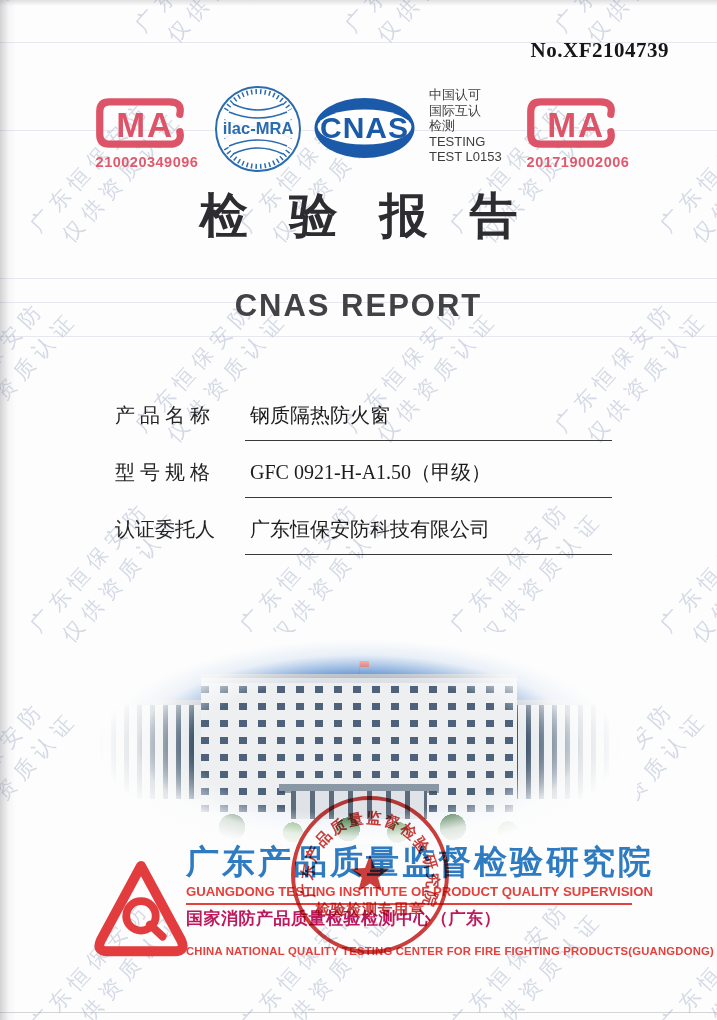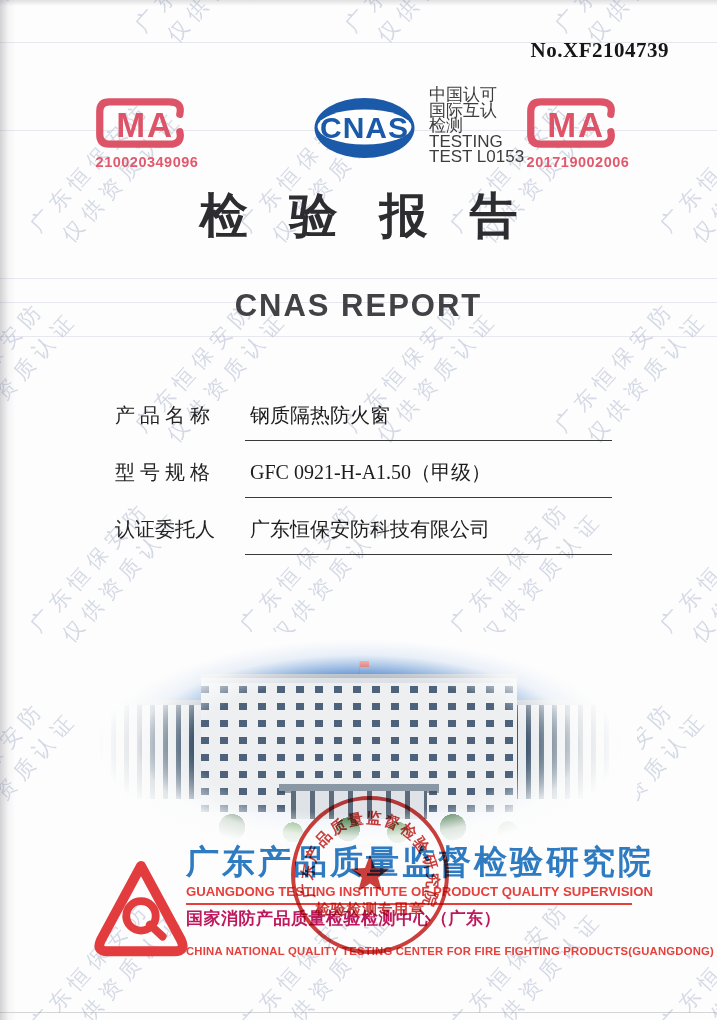--- a/index.html
+++ b/index.html
@@ -17,21 +17,21 @@
       font-size:21px;letter-spacing:7px;line-height:31px;white-space:nowrap;z-index:0;
       font-family:"Liberation Sans",sans-serif;}
   .wm span{display:block;}
   .wm .wm2{margin-left:14px;}
   
   .report-no{position:absolute;top:38px;right:48px;font-size:21px;font-weight:bold;color:#161616;
              letter-spacing:.5px;z-index:2;}
   .logo{position:absolute;z-index:2;text-align:center;}
   .cma-num{font-size:14.5px;font-weight:bold;color:#e2596d;letter-spacing:.5px;margin-top:0;
            font-family:"Liberation Sans",sans-serif;}
-  .acc-text{position:absolute;z-index:2;font-size:17px;color:#3d3d3d;line-height:15.5px;}
+  .acc-text{position:absolute;z-index:2;font-size:13px;color:#3d3d3d;line-height:15.5px;}
   .acc-text .latin{font-family:"Liberation Sans",sans-serif;}
   
   .title-cn{position:absolute;top:184px;left:0;width:100%;text-align:center;z-index:2;
             font-size:48px;font-weight:bold;color:#2d2d31;letter-spacing:42px;padding-left:42px;
             box-sizing:border-box;}
   .title-en{position:absolute;top:288px;left:0;width:100%;text-align:center;z-index:2;
             font-size:31px;font-weight:bold;letter-spacing:2px;color:#424246;
             font-family:"Liberation Sans",sans-serif;}
   
   .field{position:absolute;left:115px;width:497px;height:44px;z-index:2;}
@@ -205,20 +205,35 @@
   <div class="report-no">No.XF2104739</div>
 
   <div class="logo" style="left:90px;top:96px;width:114px;">
     <svg width="112" height="54" viewBox="0 0 110 56">
       <path d="M 89 19 Q 92 6 78 6 L 16 6 Q 6 6 6 16 L 6 40 Q 6 50 16 50 L 78 50 Q 92 50 89 37" fill="none" stroke="#dd5468" stroke-width="7.5" stroke-linecap="round"></path>
       <text x="23" y="42" font-size="36" font-weight="bold" fill="#dd5468" font-family="Liberation Sans, sans-serif" letter-spacing="2">MA</text>
     </svg>
     <div class="cma-num">210020349096</div>
   </div>
 
+  <div class="logo" style="left:213px;top:84px;">
+    <svg width="90" height="90" viewBox="0 0 90 90">
+      <circle cx="45" cy="45" r="42" fill="#ffffff" stroke="#2b6bb0" stroke-width="2"></circle>
+      <path d="M 13 26 A 37 37 0 0 1 77 26" fill="none" stroke="#2b6bb0" stroke-width="5" stroke-dasharray="1.5 3"></path>
+      <path d="M 13 64 A 37 37 0 0 0 77 64" fill="none" stroke="#2b6bb0" stroke-width="5" stroke-dasharray="1.5 3"></path>
+      <path d="M 16 28 Q 45 40 74 28" fill="none" stroke="#2b6bb0" stroke-width="1.6"></path>
+      <path d="M 11 36 Q 45 50 79 36" fill="none" stroke="#2b6bb0" stroke-width="1.6"></path>
+      <path d="M 16 62 Q 45 50 74 62" fill="none" stroke="#2b6bb0" stroke-width="1.6"></path>
+      <path d="M 11 54 Q 45 40 79 54" fill="none" stroke="#2b6bb0" stroke-width="1.6"></path>
+      <path d="M 20 70 Q 45 58 70 70" fill="none" stroke="#2b6bb0" stroke-width="1.6"></path>
+      <path d="M 20 20 Q 45 32 70 20" fill="none" stroke="#2b6bb0" stroke-width="1.6"></path>
+      <rect x="7" y="36" width="76" height="18" fill="#ffffff" opacity="0.92"></rect>
+      <text x="45" y="50" text-anchor="middle" font-size="16.5" font-weight="bold" fill="#2b6bb0" font-family="Liberation Sans, sans-serif">ilac-MRA</text>
+    </svg>
+  </div>
 
   <div class="logo" style="left:312px;top:96px;">
     <svg width="106" height="64" viewBox="0 0 105 64">
       <ellipse cx="52" cy="32" rx="50" ry="30" fill="#1b5aa8"></ellipse>
       <ellipse cx="52" cy="31" rx="47" ry="17.5" fill="#ffffff"></ellipse>
       <text x="52" y="42" text-anchor="middle" font-size="30" font-weight="bold" fill="#1b5aa8" font-family="Liberation Sans, sans-serif" letter-spacing="1">CNAS</text>
     </svg>
   </div>
 
   <div class="acc-text" style="left:429px;top:87px;">

